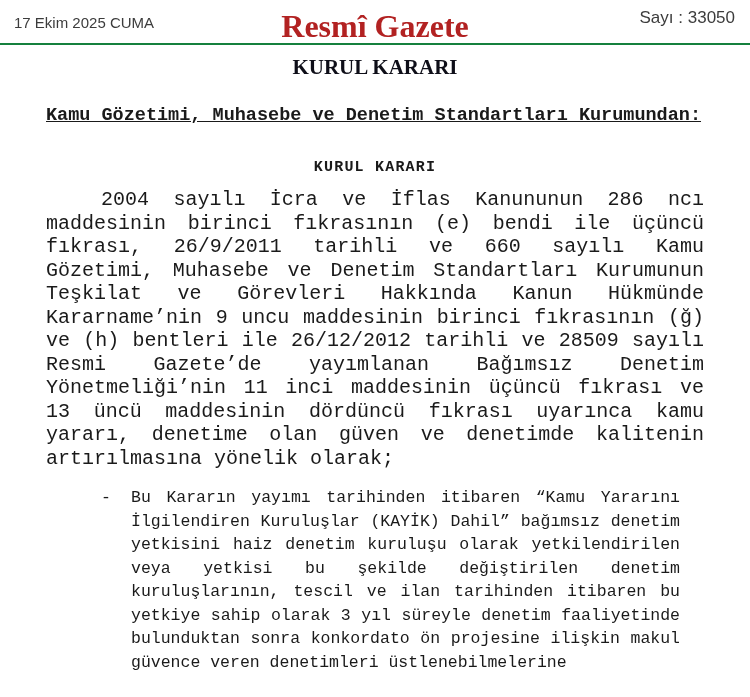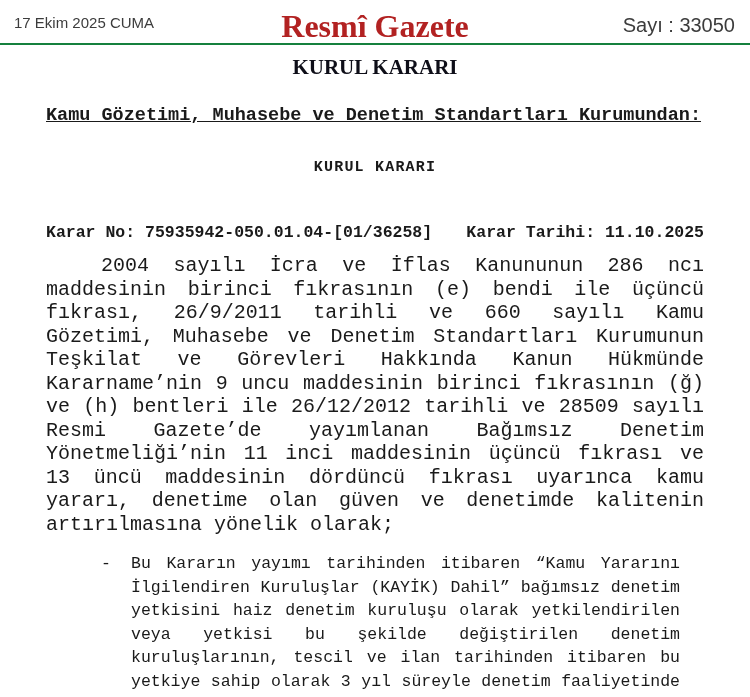--- a/index.html
+++ b/index.html
@@ -15,22 +15,22 @@
     position: relative;
     height: 43px;
     border-bottom: 2px solid #15803d;
     font-family: "Liberation Sans", "DejaVu Sans", sans-serif;
   }
   .header .date {
     position: absolute; left: 14px; top: 14px;
     font-size: 15px; color: #3c3c3c;
   }
   .header .issue {
-    position: absolute; right: 15px; top: 14px;
-    font-size: 20px; color: #3c3c3c;
+    position: absolute; right: 15px; top: 8px;
+    font-size: 17px; color: #3c3c3c;
   }
   .header .gtitle {
     position: absolute; left: 50%; top: 8px; transform: translateX(-50%);
     font-family: "Liberation Serif", "DejaVu Serif", serif;
     font-weight: bold; font-size: 32px;
     white-space: nowrap;
   }
   .kk1 {
     margin-top: 10px;
     text-align: center;
@@ -97,30 +97,20 @@
 </div>
 
 <div class="kk1">KURUL KARARI</div>
 
 <div class="content">
 
   <div class="institution">Kamu Gözetimi, Muhasebe ve Denetim Standartları Kurumundan:</div>
 
   <div class="kk2">KURUL KARARI</div>
 
-  <div class="meta">
-    <span>
-      <span>Karar No:</span>
-      <span>75935942-050.01.04-[01/36258]</span>
-    </span>
-    <span>
-      <span>Karar Tarihi:</span>
-      <span>11.10.2025</span>
-    </span>
-  </div>
 
 
   <div class="para">2004 sayılı İcra ve İflas Kanununun 286 ncı maddesinin birinci fıkrasının (e) bendi ile üçüncü fıkrası, 26/9/2011 tarihli ve 660 sayılı Kamu Gözetimi, Muhasebe ve Denetim Standartları Kurumunun Teşkilat ve Görevleri Hakkında Kanun Hükmünde Kararname’nin 9 uncu maddesinin birinci fıkrasının (ğ) ve (h) bentleri ile 26/12/2012 tarihli ve 28509 sayılı Resmi Gazete’de yayımlanan Bağımsız Denetim Yönetmeliği’nin 11 inci maddesinin üçüncü fıkrası ve 13 üncü maddesinin dördüncü fıkrası uyarınca kamu yararı, denetime olan güven ve denetimde kalitenin artırılmasına yönelik olarak;</div>
 
   <div class="bullet">
     <span class="marker">-</span>
     <div class="text">Bu Kararın yayımı tarihinden itibaren “Kamu Yararını İlgilendiren Kuruluşlar (KAYİK) Dahil” bağımsız denetim yetkisini haiz denetim kuruluşu olarak yetkilendirilen veya yetkisi bu şekilde değiştirilen denetim kuruluşlarının, tescil ve ilan tarihinden itibaren bu yetkiye sahip olarak 3 yıl süreyle denetim faaliyetinde bulunduktan sonra konkordato ön projesine ilişkin makul güvence veren denetimleri üstlenebilmelerine</div>
   </div>
 
   <div class="closing">oybirliği ile karar verilmiştir.</div>

